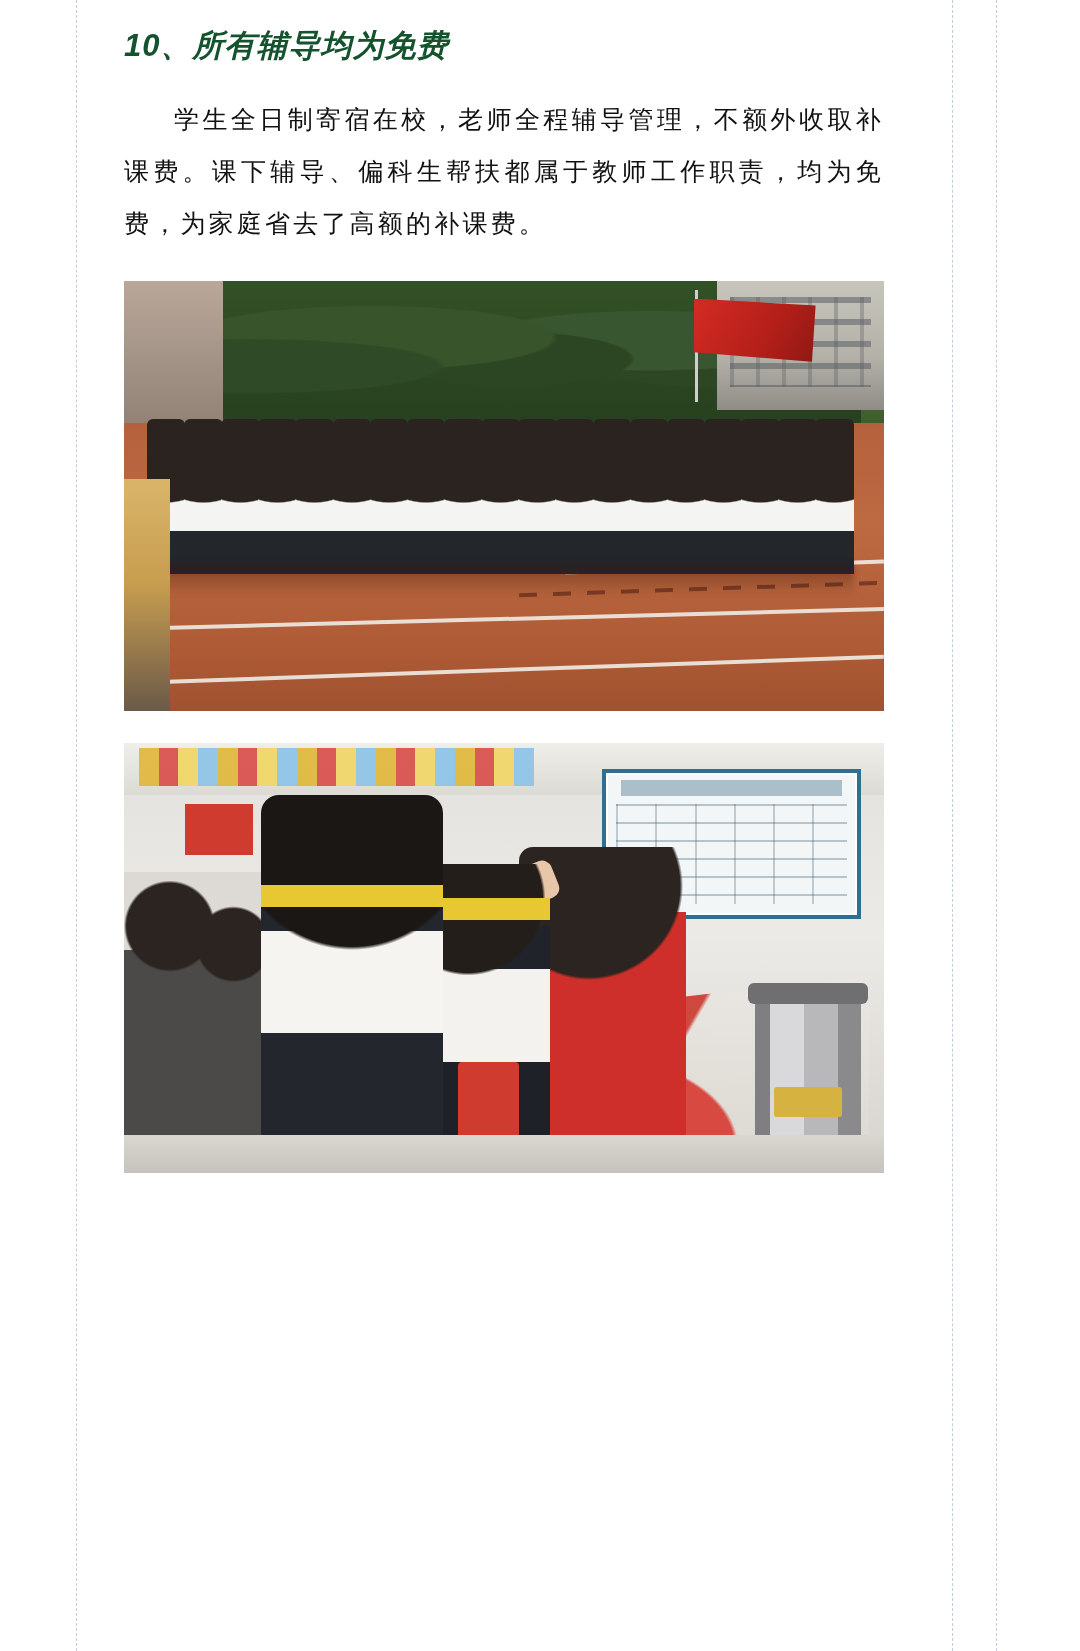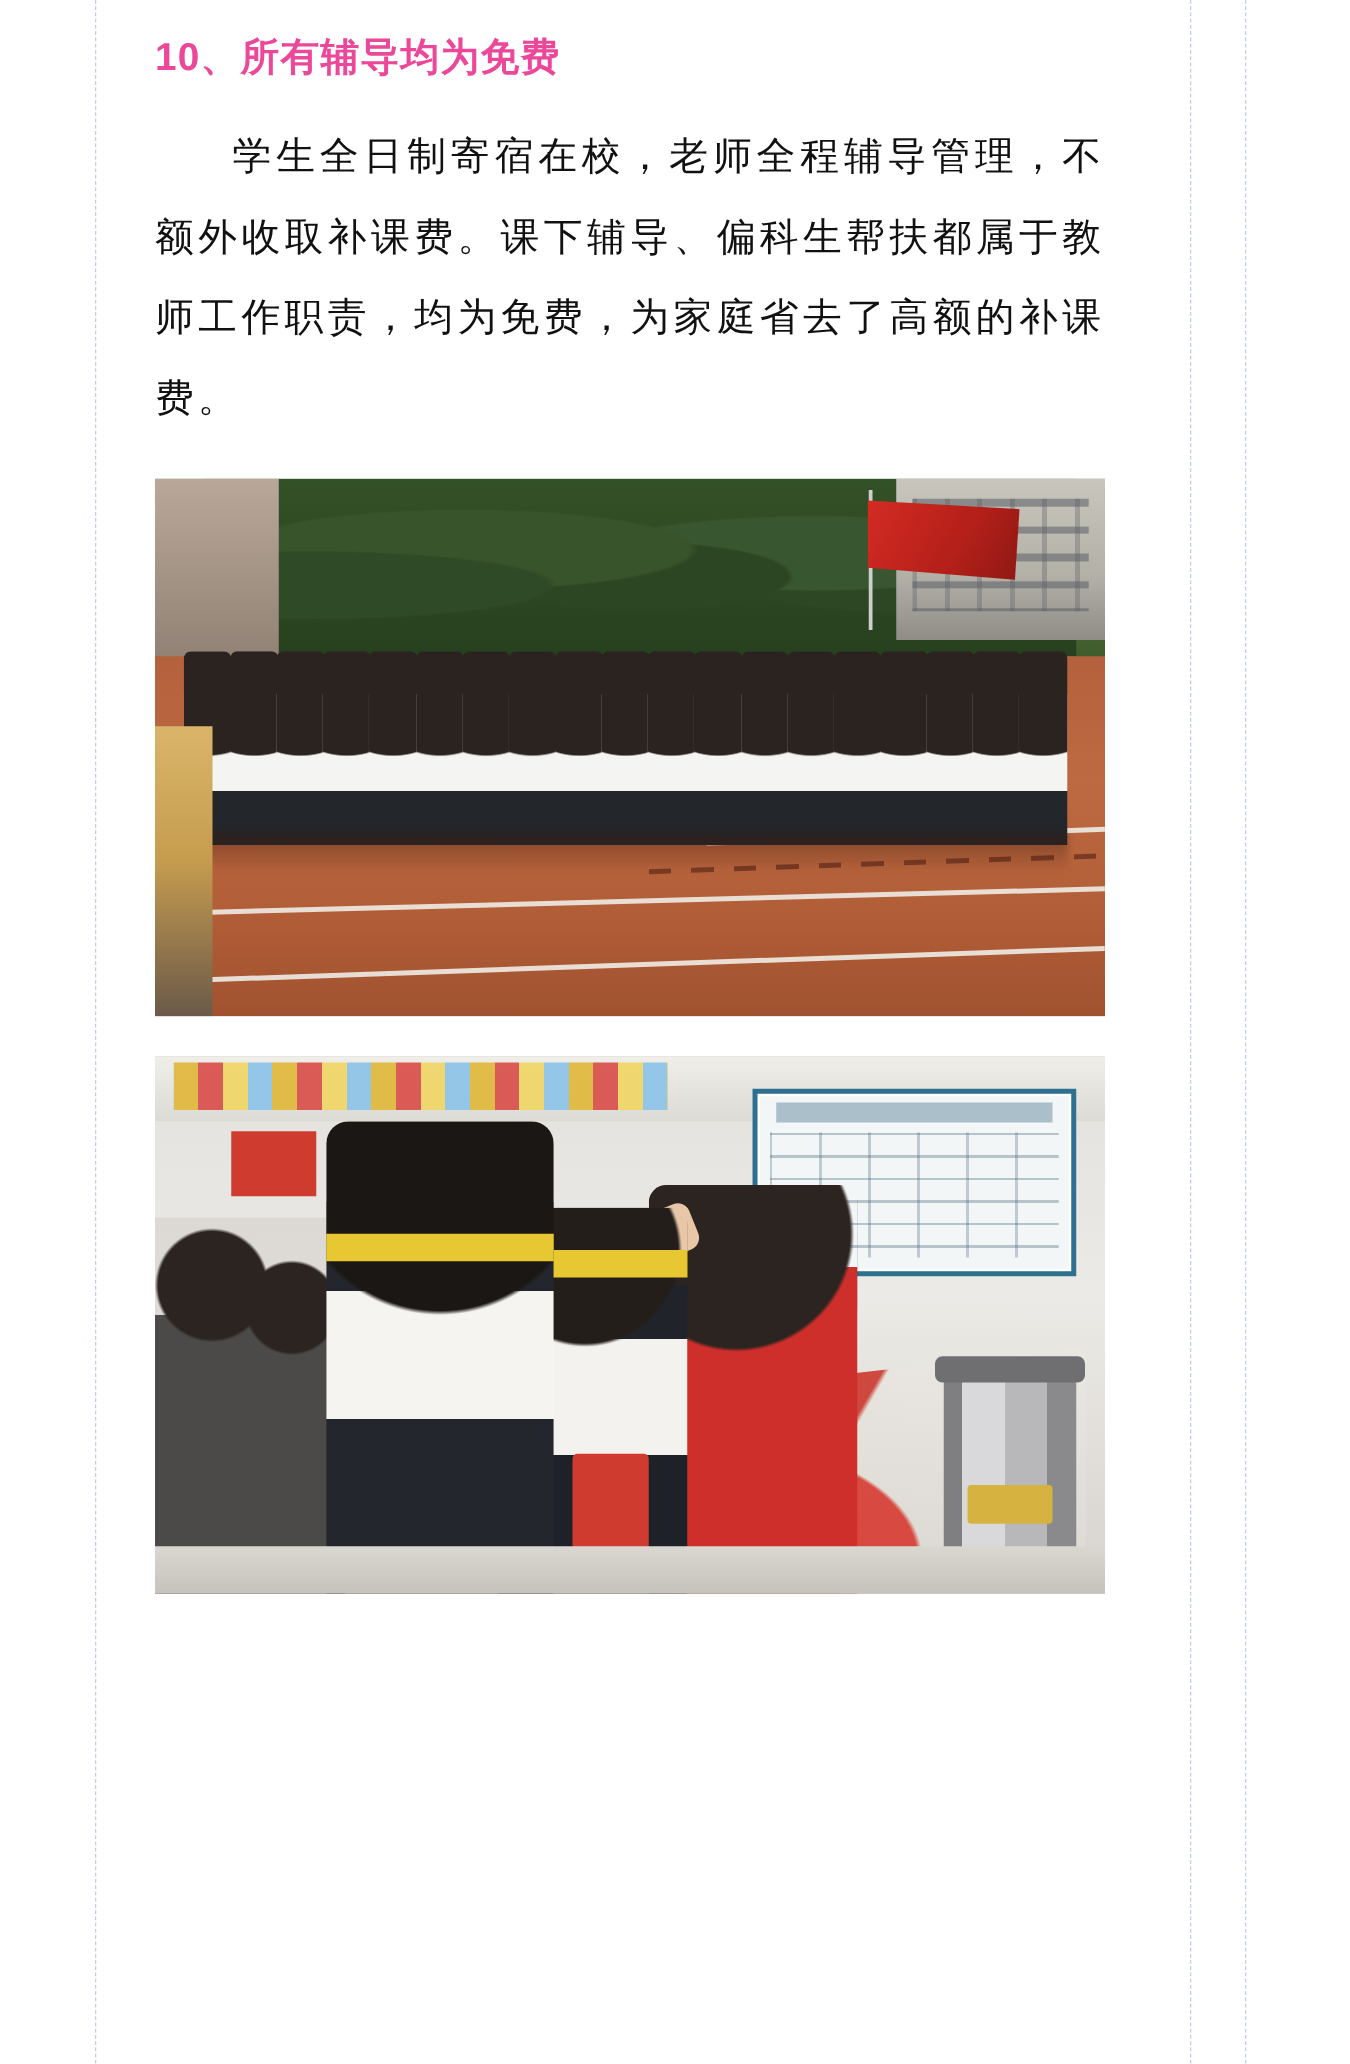--- a/index.html
+++ b/index.html
@@ -38,27 +38,28 @@
     position: absolute;
     left: 124px;
     top: 0;
     width: 760px;
   }
 
   .heading {
     font-size: 31px;
     font-weight: bold;
     letter-spacing: 1px;
-    color: #ec4899;
+    color: #14532d;
     margin: 24px 0 0 0;
     line-height: 1.4;
+    font-style: italic;
   }
 
   .para {
-    font-size: 31px;
+    font-size: 25px;
     line-height: 2.08;
     letter-spacing: 3.2px;
     color: #111111;
     text-align: justify;
     text-justify: inter-character;
     margin: 26px 0 0 0;
     text-indent: 2em;
   }
 
   .figure {

